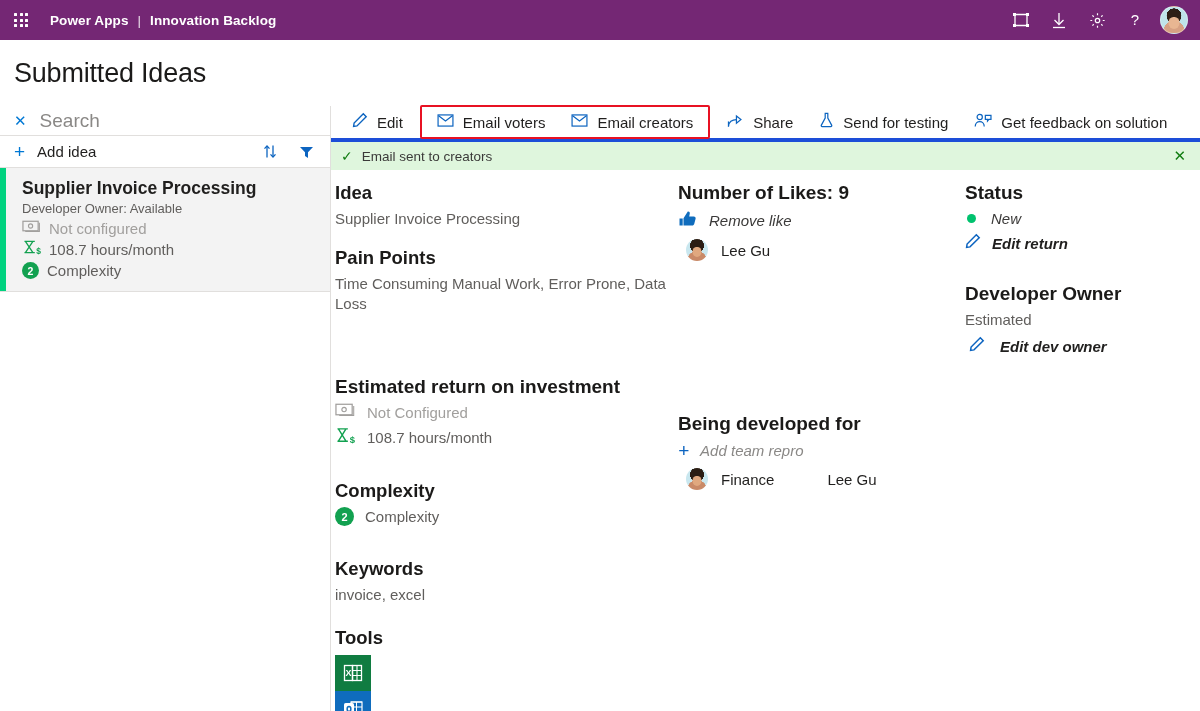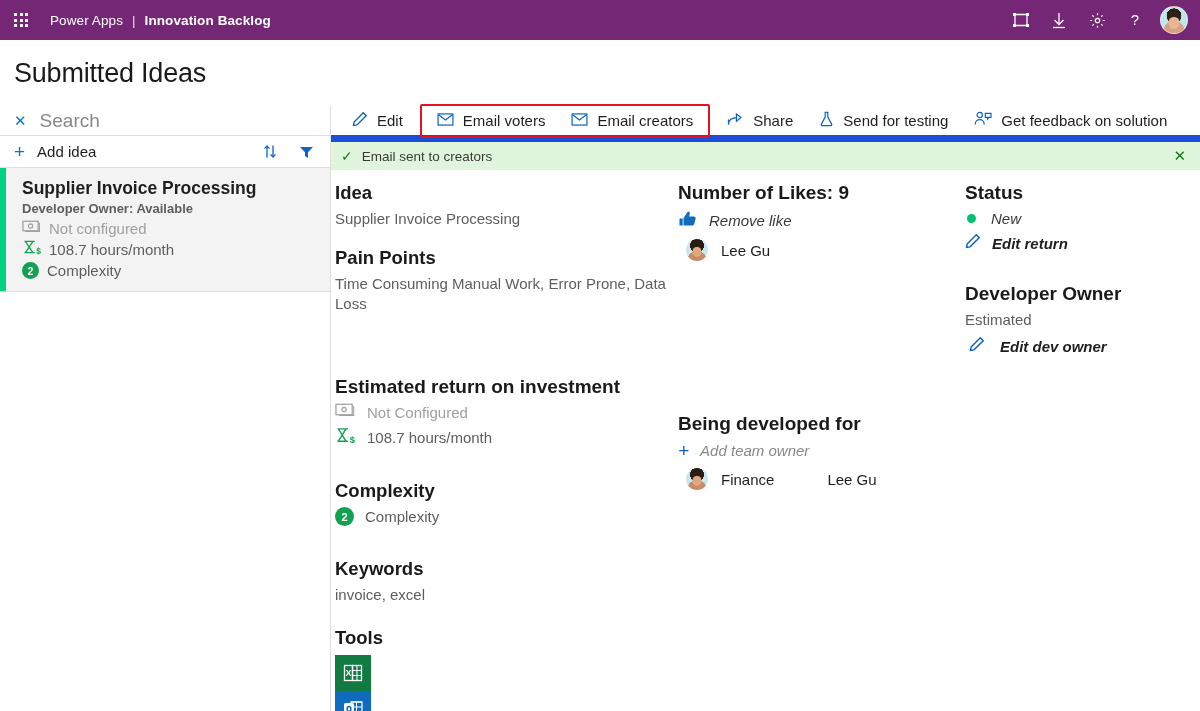--- a/index.html
+++ b/index.html
@@ -14,21 +14,21 @@
 
   
   .topbar{
     height:40px; background:#742774; display:flex; align-items:center;
     padding:0 12px 0 8px; color:#fff;
   }
   .waffle{ width:26px;height:26px; display:flex;align-items:center;justify-content:center; cursor:pointer;}
   .waffle .grid{ display:grid; grid-template-columns:repeat(3,3px); grid-template-rows:repeat(3,3px); gap:2.5px;}
   .waffle .grid i{ background:#fff; width:3px;height:3px; border-radius:0.5px; display:block;}
   .brand{ display:flex; align-items:center; margin-left:16px; font-size:13.5px; }
-  .brand .app{ font-weight:400; letter-spacing:.1px; }
+  .brand .app{ font-weight:700; letter-spacing:.1px; }
   .brand .sep{ margin:0 9px; opacity:.85; font-weight:400;}
   .brand .sub{ font-weight:700; letter-spacing:.1px;}
   .topbar .spacer{ flex:1; }
   .topicons{ display:flex; align-items:center; gap:0px;}
   .topicons .ti{ width:38px;height:40px; display:flex;align-items:center;justify-content:center; cursor:pointer;}
   .topicons .ti svg{ display:block;}
   .avatar-top{
     width:28px;height:28px;border-radius:50%;margin-left:6px;cursor:pointer;
     background:
       radial-gradient(circle at 50% 34%, #2e2017 0 34%, rgba(0,0,0,0) 35%),
@@ -68,34 +68,34 @@
   .addrow .ic{ width:24px; display:flex; justify-content:center; cursor:pointer;}
 
   .ideacard{
     position:relative; background:#f3f3f3; padding:10px 12px 12px 22px;
     border-bottom:1px solid #e1dfdd; cursor:pointer;
   }
   .ideacard:before{
     content:""; position:absolute; left:0; top:0; bottom:0; width:6px; background:#00d27f;
   }
   .ideacard .t{ font-size:17.5px; font-weight:700; color:#201f1e; margin-bottom:2px;}
-  .ideacard .sub{ font-size:13px; color:#605e5c; margin-bottom:3px;font-weight:bold;}
+  .ideacard .sub{ font-size:13px; color:#605e5c; margin-bottom:3px;}
   .metarow{ display:flex; align-items:center; gap:8px; margin-top:3px; }
   .metarow .txt{ font-size:15px; color:#605e5c;}
   .metarow .txt.muted{ color:#a19f9d;}
   .badge2{
     width:17px;height:17px;border-radius:50%; background:#12a150; color:#fff;
     font-size:10.5px; display:flex;align-items:center;justify-content:center; font-weight:700;
   }
 
   
   .rightpanel{ flex:1; display:flex; flex-direction:column; min-width:0;}
   .cmdbar{
     height:36px; display:flex; align-items:center; padding-left:8px;
-    border-bottom:7px solid #1d4ed8; position:relative; background:#fff;
+    border-bottom:4px solid #1d4ed8; position:relative; background:#fff;
   }
   .cmd{ display:flex; align-items:center; gap:9px; padding:0 13px; height:36px; cursor:pointer; white-space:nowrap;}
   .cmd .lbl{ font-size:15px; color:#201f1e;}
   .cmdgroup{
     display:flex; align-items:center; border:2px solid #e81123; border-radius:2px;
     height:34px; margin:0 4px; padding:0 2px;
   }
   .notif{
     height:28px; background:#dff6dd; display:flex; align-items:center;
     padding-left:10px; gap:9px;
@@ -440,21 +440,21 @@
         <div class="personrow" style="margin-left:8px">
           <span class="avatar-sm"></span>
           <span class="n">Lee Gu</span>
         </div>
 
         <div class="spacer-150"></div>
 
         <h3 class="sec big">Being developed for</h3>
         <div class="actionline">
           <span style="color:#0c64c0;font-size:19px;line-height:1">+</span>
-          <span class="t grey">Add team owner</span>
+          <span class="t grey">Add team repro</span>
         </div>
         <div class="personrow" style="margin-left:8px">
           <span class="avatar-sm"></span>
           <span class="n">Finance</span>
           <span class="n2">Lee Gu</span>
         </div>
       </div>
 
       <div class="col col-c">
         <h3 class="sec big">Status</h3>

